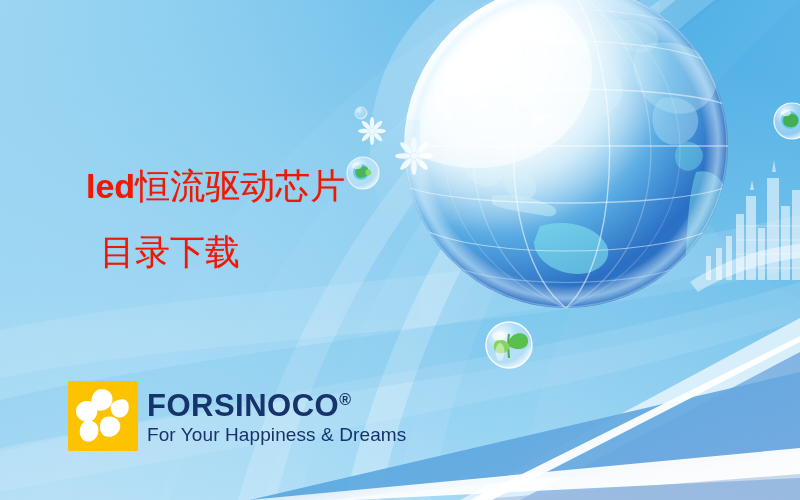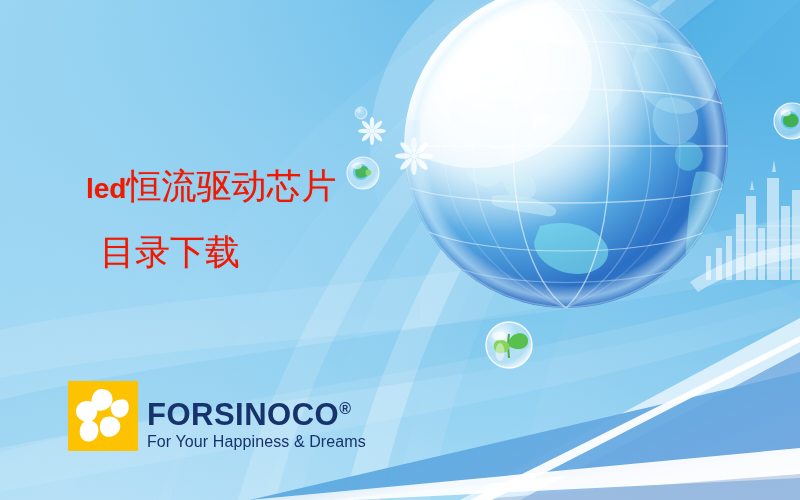--- a/index.html
+++ b/index.html
@@ -27,37 +27,37 @@
     text-shadow:0 0 1px rgba(240,24,0,.35);
   }
   #headline .line1 {
     font-size:35px;
     font-weight:500;
     letter-spacing:0px;
   }
   #headline .line1 .latin {
     font-family:"Liberation Sans", sans-serif;
     font-weight:700;
-    font-size:28px;
+    font-size:34px;
   }
   #headline .line1 .cjk {
     font-family:Liberation Sans, sans-serif;
     font-weight:400;
     font-size:35px;
   }
   #headline .line2 {
     font-family:"DejaVu Sans", sans-serif;
     font-size:35px; font-weight:400;
     margin-top:32px; margin-left:14px;
   }
 
   
   #logo {
     position:absolute; left:68px; top:381px;
-    z-index:45; display:flex; align-items:flex-end;
+    z-index:45; display:flex; align-items:center;
   }
   #logo-mark {
     width:70px; height:70px; background:#fdc300;
     position:relative; flex:0 0 auto;
     border-radius:1px;
   }
   #logo-mark svg { display:block; width:70px; height:70px; }
   #logo-text { margin-left:9px; padding-top:3px; }
   #brand-name {
     font-family:"Liberation Sans", sans-serif;
@@ -69,21 +69,21 @@
     white-space:nowrap;
   }
   #brand-name .reg {
     font-size:16px;
     vertical-align:super;
     letter-spacing:0;
   }
   #brand-tagline {
     font-family:"Liberation Sans", sans-serif;
     font-weight:400;
-    font-size:16px;
+    font-size:19px;
     color:#17336b;
     letter-spacing:0.1px;
     margin-top:3px;
     white-space:nowrap;
   }
 </style>
 </head>
 <body>
 
 <div id="stage">

